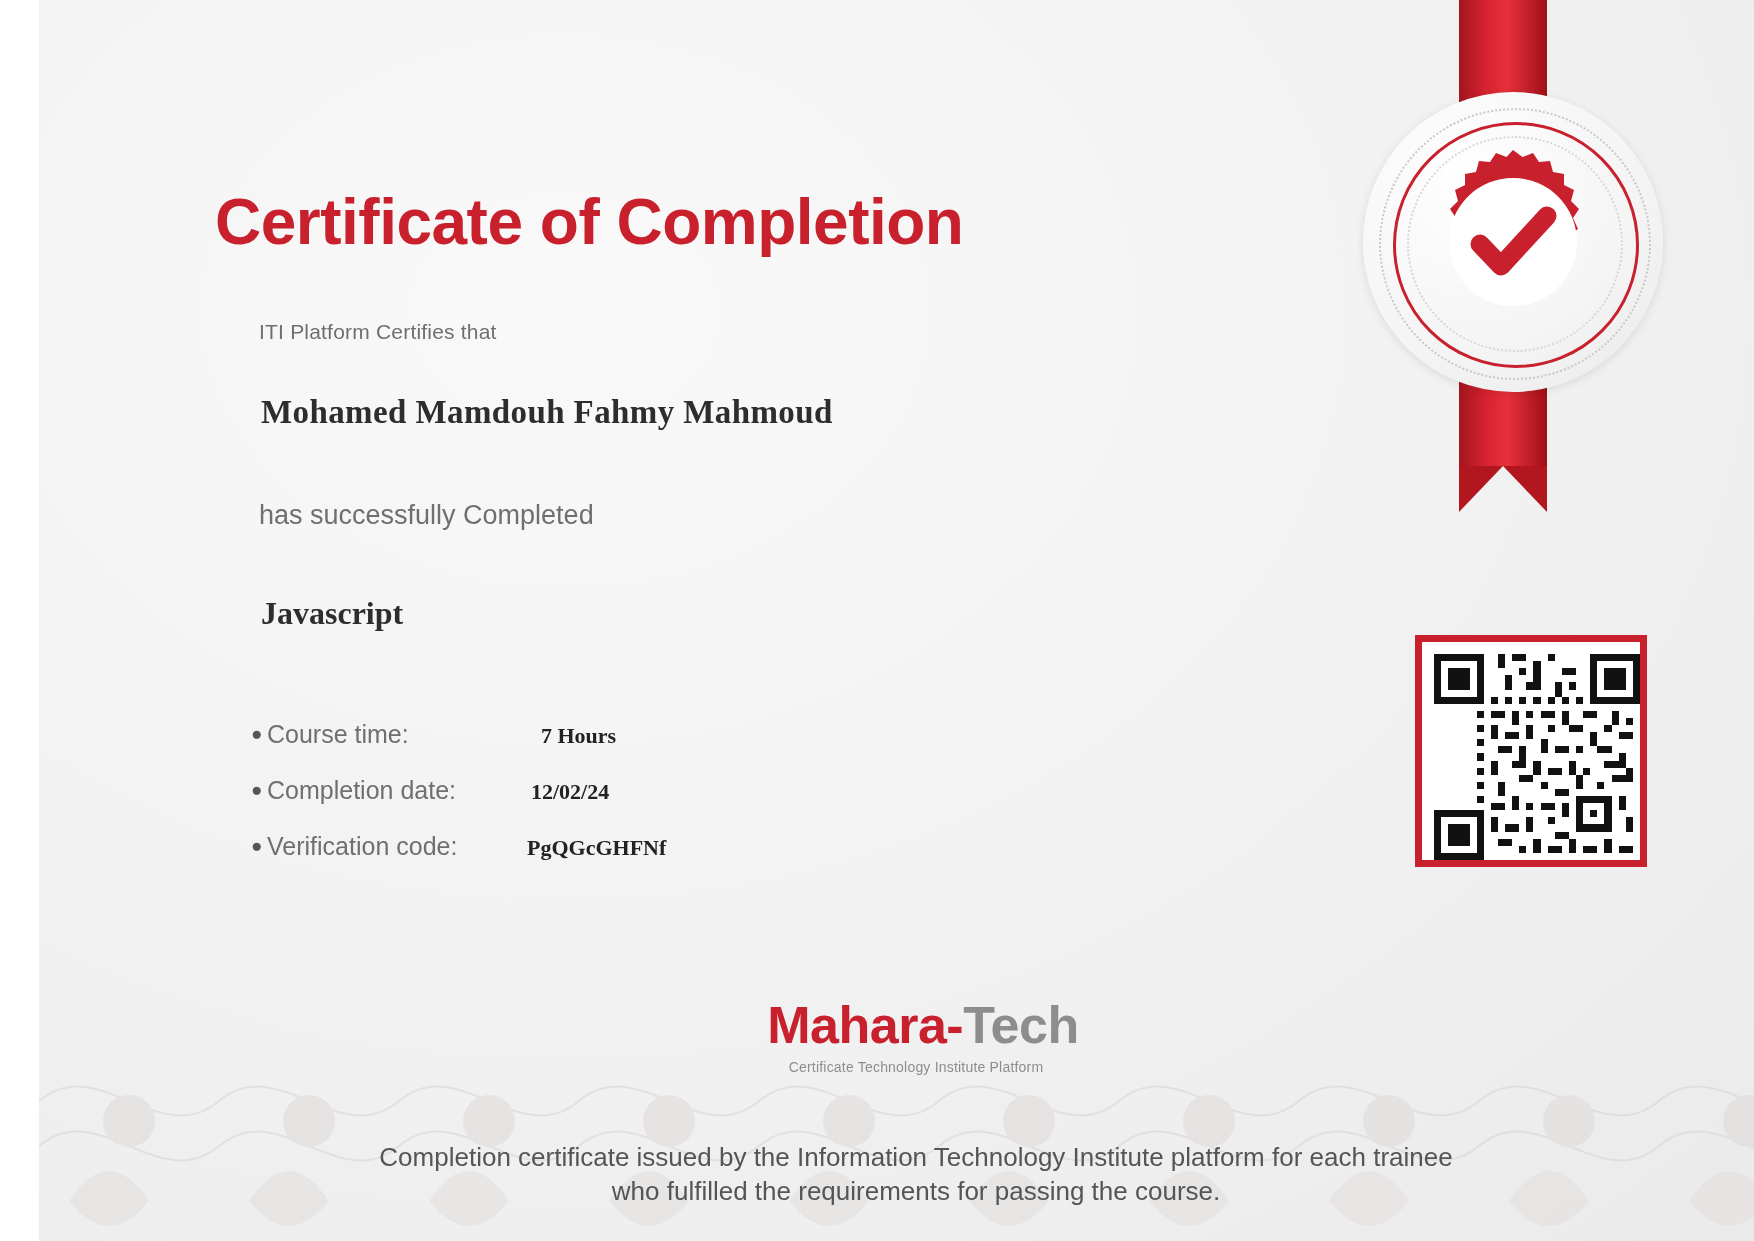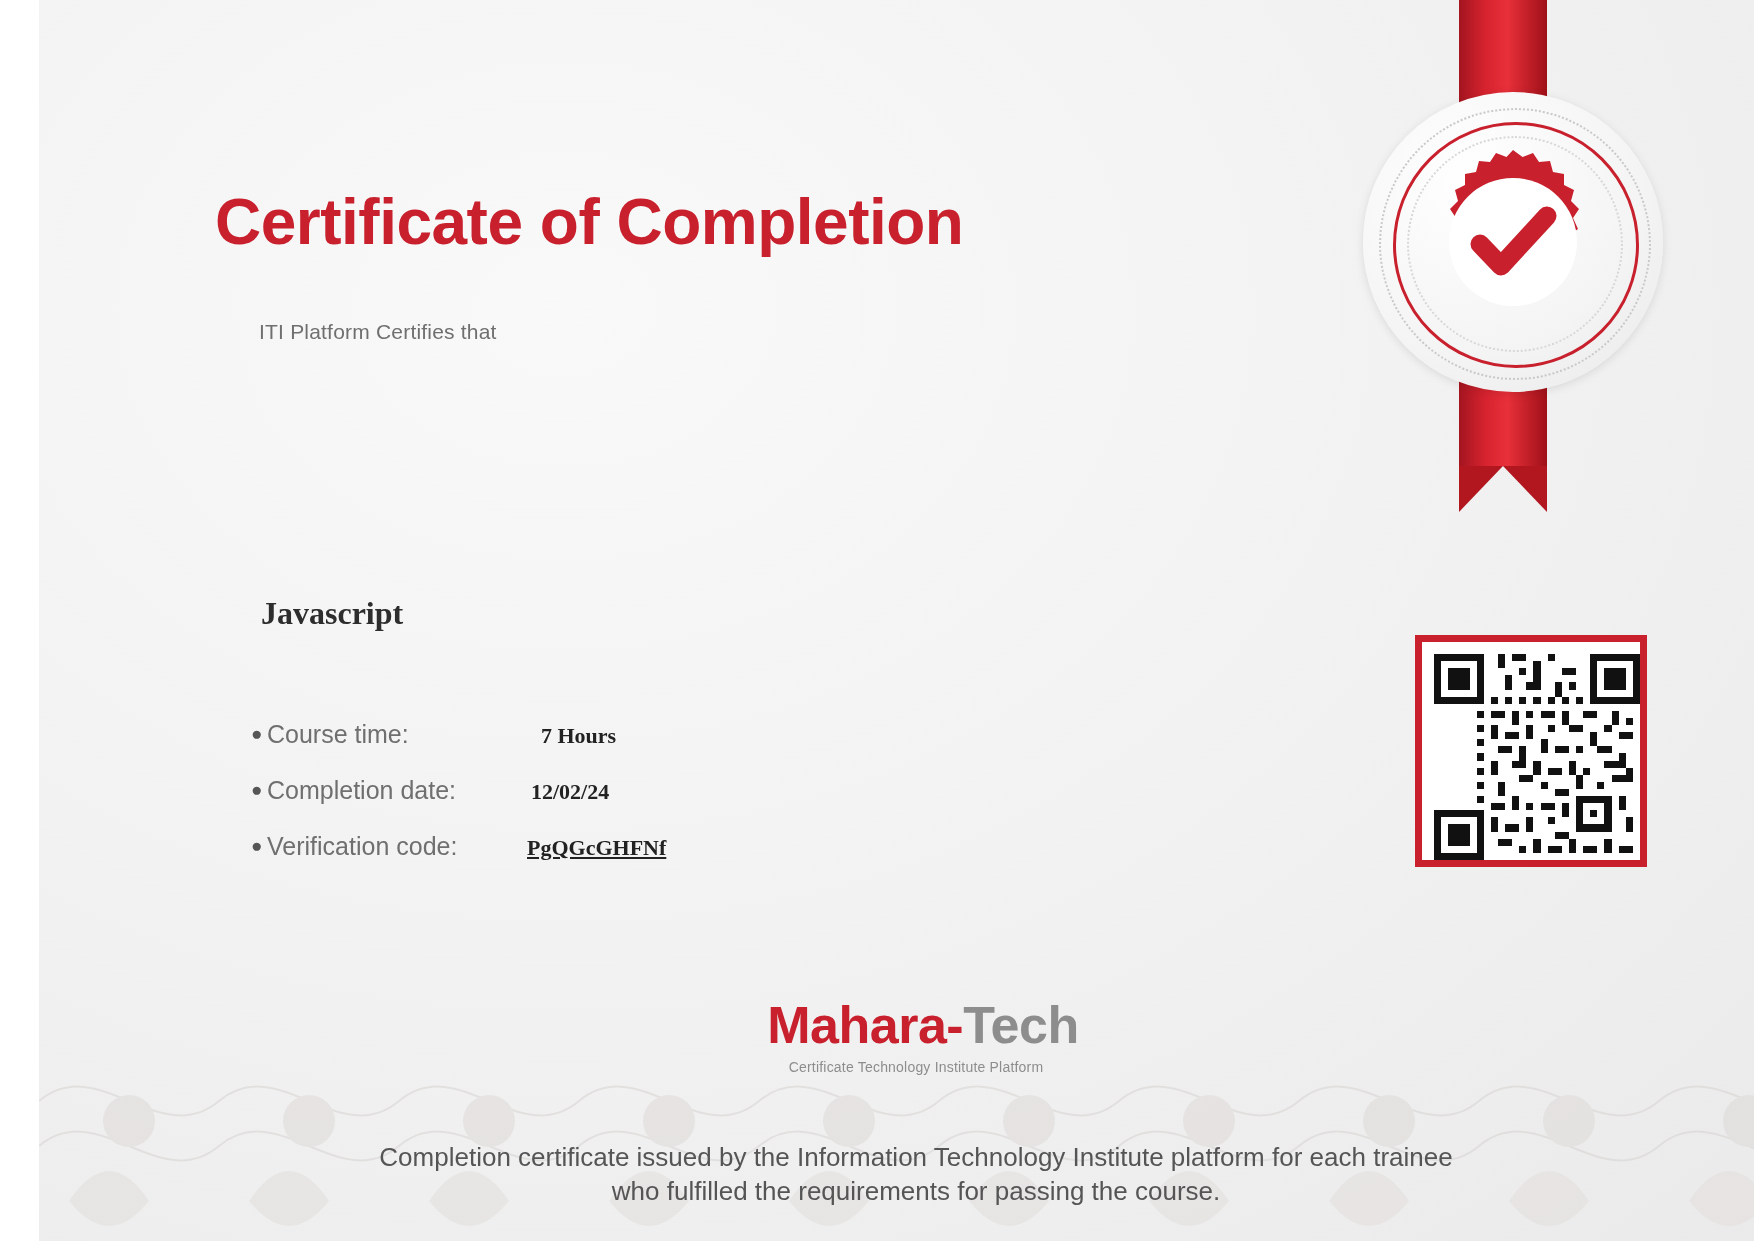--- a/index.html
+++ b/index.html
@@ -113,21 +113,21 @@
   }
   .detail-value {
     font-family: "Liberation Serif", serif;
     font-size: 22px;
     font-weight: bold;
     color: #222;
     padding-left: 8px;
   }
   .detail-row.time .detail-value { padding-left: 24px; }
   .detail-row.date .detail-value { padding-left: 14px; }
-  .detail-row.code .detail-value { padding-left: 10px; text-decoration: underline; }
+  .detail-row.code .detail-value { padding-left: 10px; }
 
   
   .ribbon {
     position: absolute;
     right: 246px;
     top: -4px;
     width: 88px;
     height: 510px;
   }
   .ribbon .band {
@@ -278,20 +278,22 @@
       <path d="M930,230 q40,-60 80,0 q-40,50 -80,0 Z"></path>
       <path d="M1110,230 q40,-60 80,0 q-40,50 -80,0 Z"></path>
       <path d="M1290,230 q40,-60 80,0 q-40,50 -80,0 Z"></path>
       <path d="M1470,230 q40,-60 80,0 q-40,50 -80,0 Z"></path>
       <path d="M1650,230 q40,-60 80,0 q-40,50 -80,0 Z"></path>
     </g>
   </svg>
 
   <div class="title">Certificate of Completion</div>
   <div class="certifies">ITI Platform Certifies that</div>
+  <div class="recipient">Mohamed Mamdouh Fahmy Mahmoud</div>
+  <div class="completed-line">has successfully Completed</div>
   <div class="course-name">Javascript</div>
 
   <div class="details">
     <div class="detail-row time">
       <span class="bullet">●</span>
       <span class="detail-label">Course time:</span>
       <span class="detail-value">7 Hours</span>
     </div>
     <div class="detail-row date">
       <span class="bullet">●</span>

